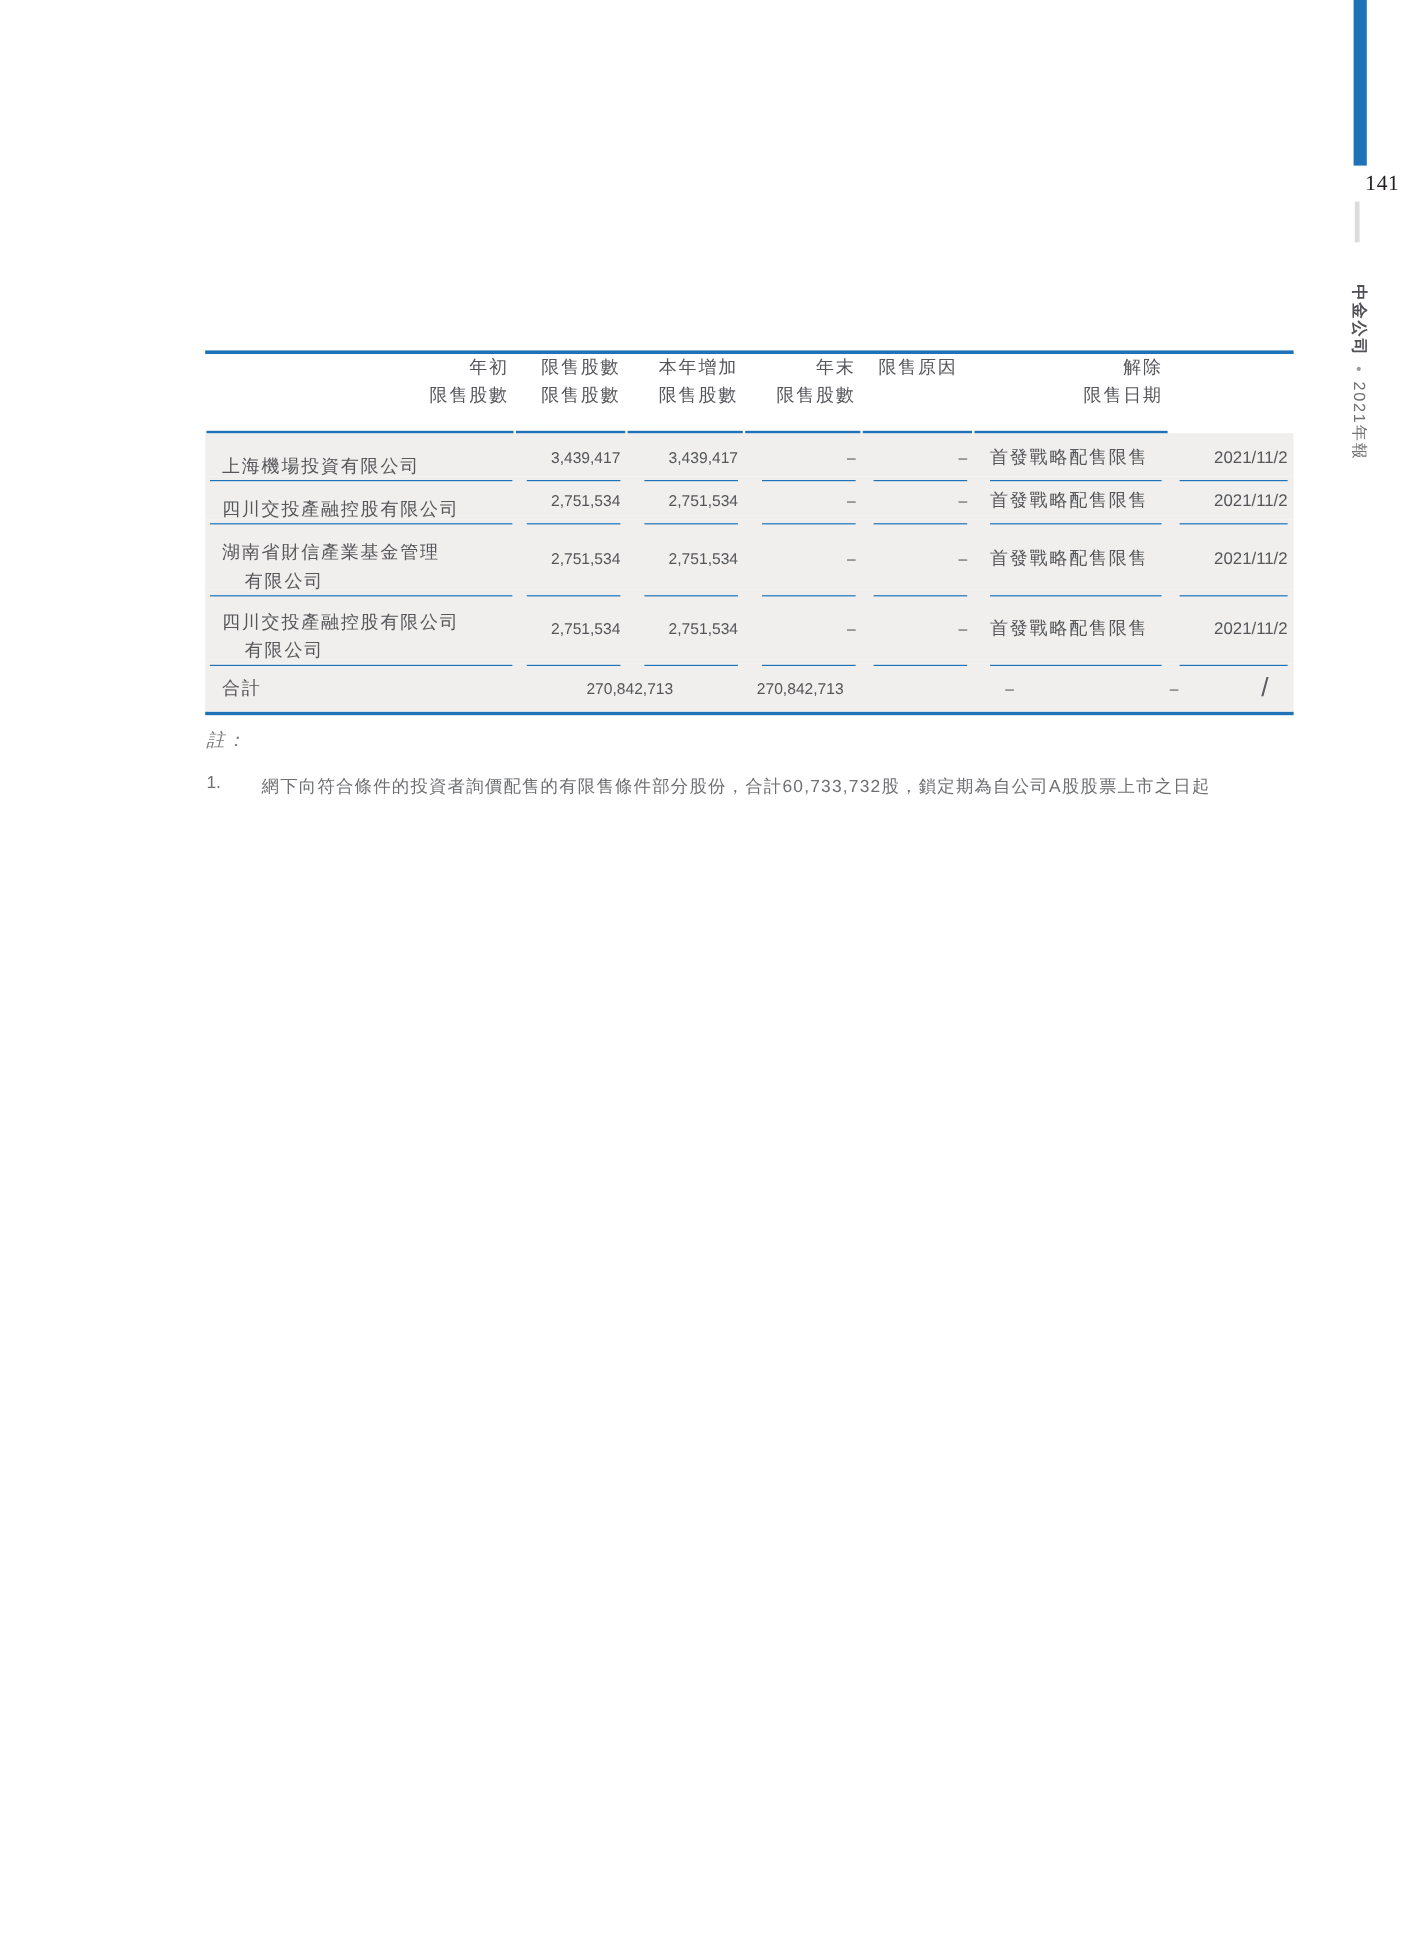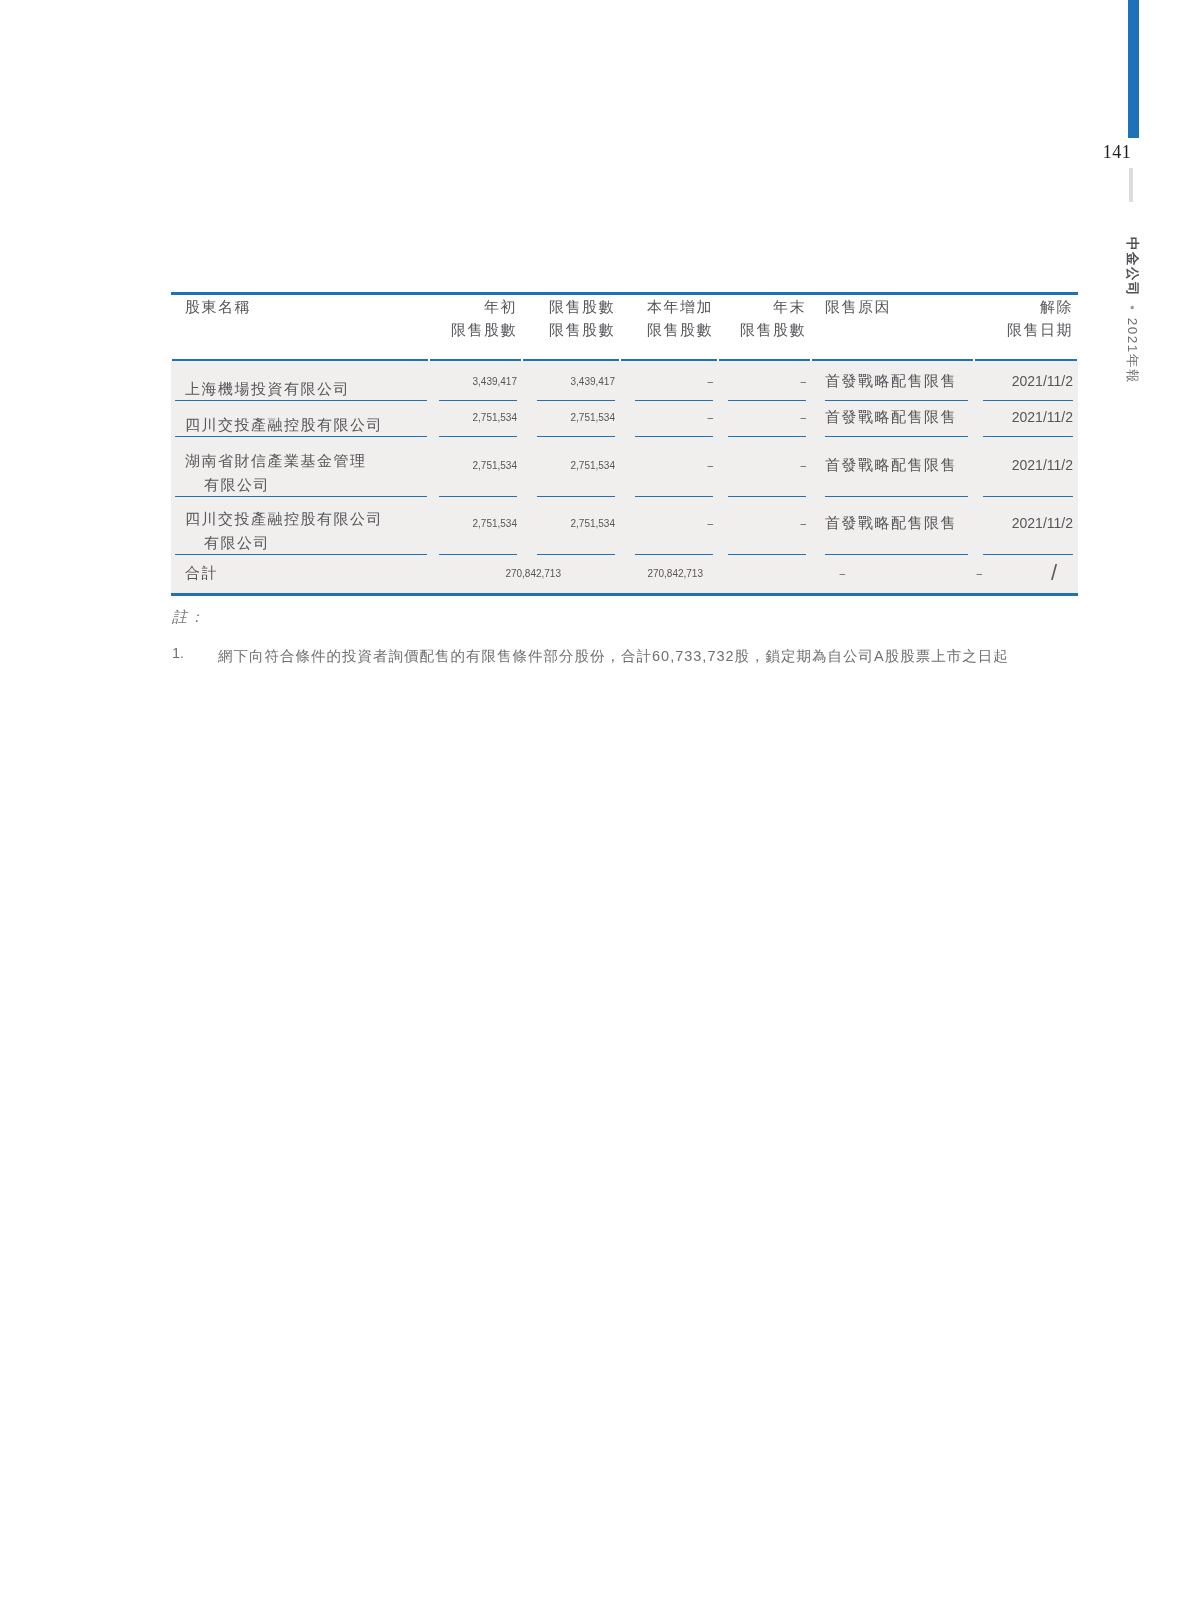--- a/index.html
+++ b/index.html
@@ -11,21 +11,21 @@
   *{margin:0;padding:0;box-sizing:border-box;}
   html,body{background:#ffffff;}
   body{
     width:1190px;height:1615px;position:relative;overflow:hidden;
     font-family:"Liberation Sans",sans-serif;color:var(--txt);
   }
 
   
   .accent-bar{position:absolute;left:1128px;top:0;width:11px;height:138px;background:var(--blue);}
   .page-number{
-    position:absolute;left:1096px;top:142px;width:42px;text-align:center;
+    position:absolute;left:1131px;top:142px;width:42px;text-align:center;
     font-family:"Liberation Serif",serif;font-size:18px;color:#231f20;letter-spacing:.5px;
   }
   .page-tick{position:absolute;left:1129px;top:168px;width:4px;height:34px;background:#dcdcdc;}
   .side-text{
     position:absolute;left:1141px;top:237px;transform:rotate(90deg);transform-origin:0 0;
     white-space:nowrap;font-size:13.5px;letter-spacing:1.5px;
   }
   .side-text .brand{font-weight:bold;color:#505155;}
   .side-text .dot{font-size:8px;color:#9a9c9f;margin:0 8px;vertical-align:2px;letter-spacing:0;}
   .side-text .year{color:#707174;}
@@ -33,21 +33,21 @@
   
   .tbl{
     position:absolute;left:171px;top:292px;width:907px;
     border-top:3px solid var(--blue);border-bottom:3px solid var(--blue);
     font-size:15px;
   }
   .trow{display:grid;grid-template-columns:258px 93px 98px 98px 93px 163px 104px;}
   .trow.data{background:var(--row-bg);}
   .cell{position:relative;display:flex;align-items:center;letter-spacing:1.5px;}
   .c-name{justify-content:flex-start;padding-left:14px;}
-  .c-num{justify-content:flex-end;padding-right:5px;letter-spacing:0;font-size:10px;}
+  .c-num{justify-content:flex-end;padding-right:5px;letter-spacing:0;font-size:13px;}
   .c-reason{justify-content:flex-start;padding-left:14px;}
   .c-date{justify-content:flex-end;padding-right:5px;letter-spacing:0;font-size:14px;}
 
   
   .thead{height:66px;background:#ffffff;}
   .thead .cell{flex-direction:column;justify-content:flex-start;padding-bottom:8px;line-height:23px;font-size:15px;}
   .thead .c-name,.thead .c-reason{align-items:flex-start;}
   .thead .c-num,.thead .c-date{align-items:flex-end;font-size:15px;letter-spacing:1.5px;}
   .thead .cell::after{content:'';position:absolute;left:1px;right:1px;bottom:0;height:2px;background:var(--blue);}
 
@@ -81,23 +81,20 @@
 <div class="page-number">141</div>
 <div class="page-tick"></div>
 
 <div class="side-text">
   <span class="brand">中金公司</span><span class="dot">●</span><span class="year">2021年報</span>
 </div>
 
 <div class="tbl">
 
   <div class="trow thead">
-    <div class="cell c-name">
-      <span>股東名稱</span>
-    </div>
     <div class="cell c-num">
       <span>年初</span>
       <span>限售股數</span>
     </div>
     <div class="cell c-num">
       <span>限售股數</span>
       <span>限售股數</span>
     </div>
     <div class="cell c-num">
       <span>本年增加</span>

